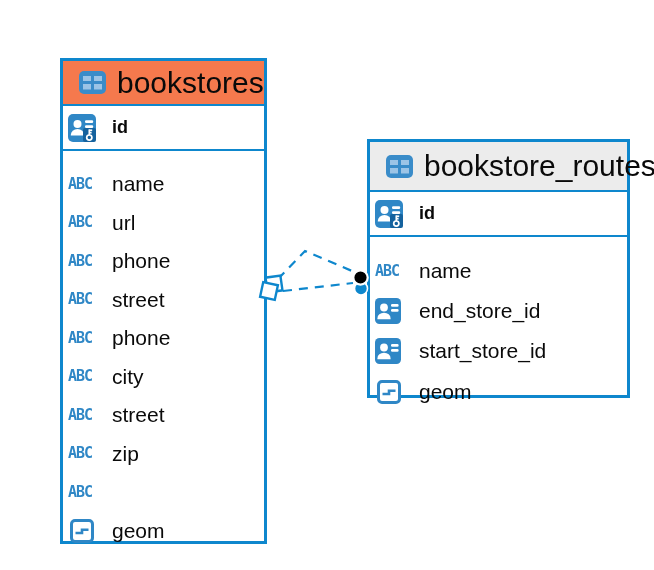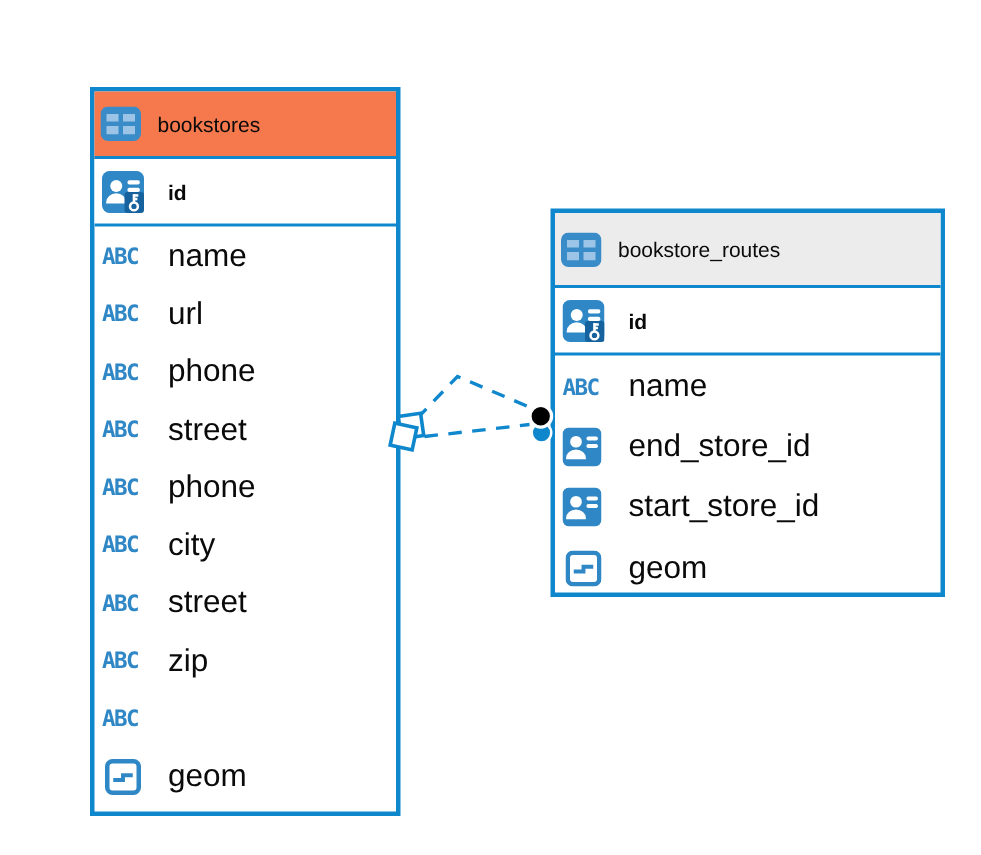--- a/index.html
+++ b/index.html
@@ -19,38 +19,38 @@
     position:absolute;
     background:#fff;
     border:3px solid var(--blue);
     box-sizing:border-box;
     z-index:1;
   }
   .t1{left:60px;top:58px;width:207px;height:486px;}
   .t2{left:367px;top:139px;width:263px;height:259px;}
   .thead{
     display:flex;align-items:center;gap:9px;
-    padding:0 6px 0 4px;
+    padding:0 6px 0 16px;
     border-bottom:2.5px solid var(--blue);
-    font-size:14px;
+    font-size:30px;
     box-sizing:border-box;
   }
   .t1 .thead{height:45px;background:var(--orange);}
   .t2 .thead{height:50px;background:var(--gray);}
   .pk-row{
     display:flex;align-items:center;gap:8px;
     padding:0 5px;
     border-bottom:2.5px solid var(--blue);
-    font-size:14px;font-weight:bold;
+    font-size:18px;font-weight:bold;
     box-sizing:border-box;
     background:#fff;
   }
   .t1 .pk-row{height:45px;}
   .t2 .pk-row{height:45px;}
-  .tbody{padding-top:1px;}
+  .tbody{padding-top:14px;}
   .col-row{
     display:flex;align-items:center;gap:8px;
     padding:0 5px;
     font-size:21px;
     box-sizing:border-box;
   }
   .t1 .col-row{height:38.5px;}
   .t2 .col-row{height:40.2px;}
   .icon-cell{
     width:36px;flex:none;

